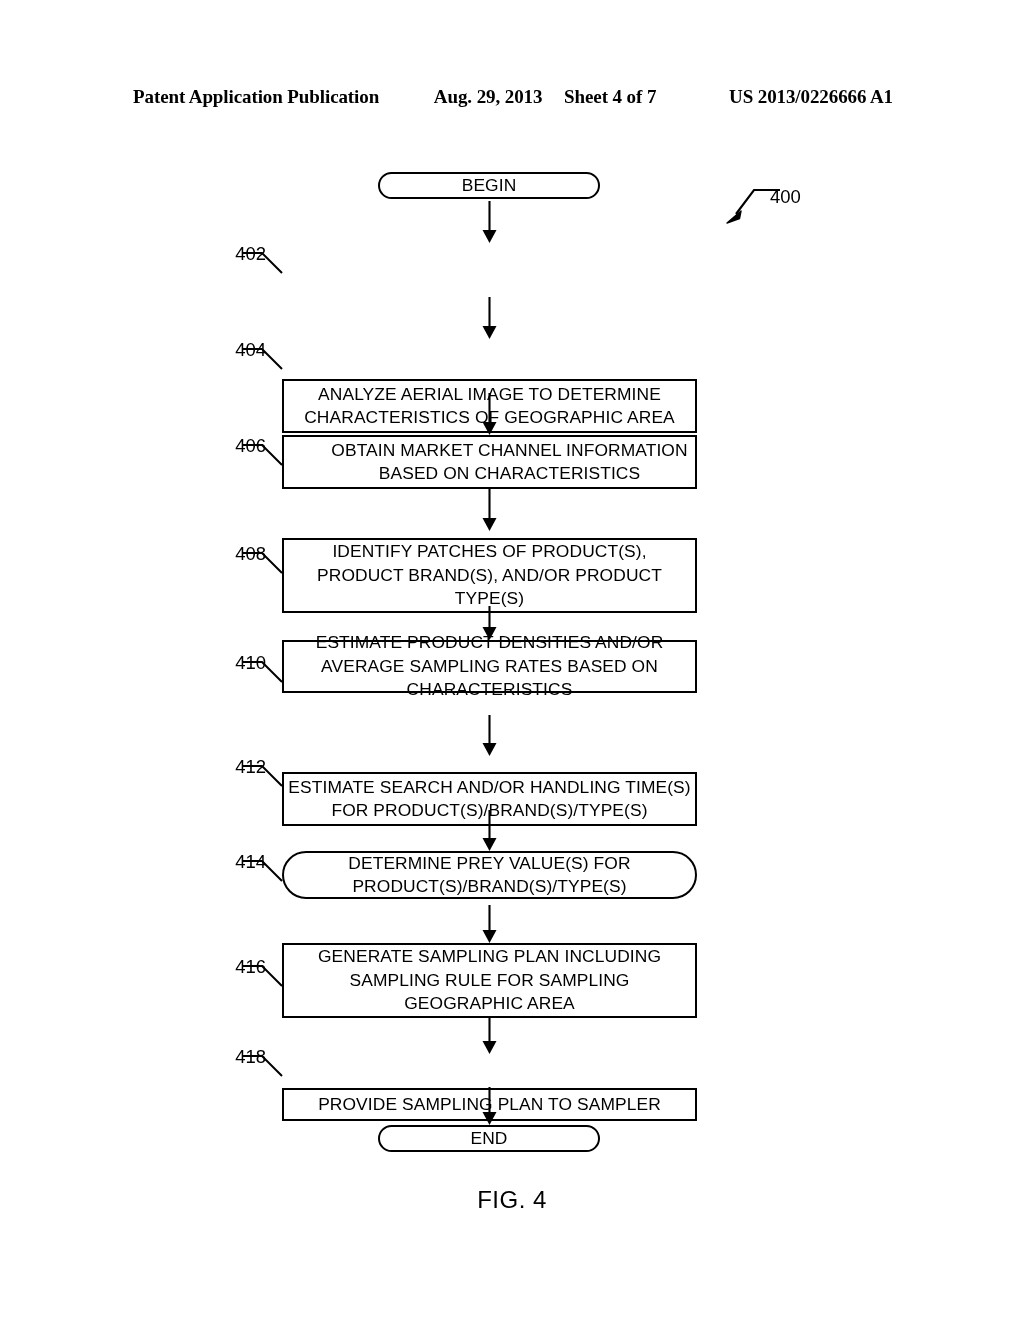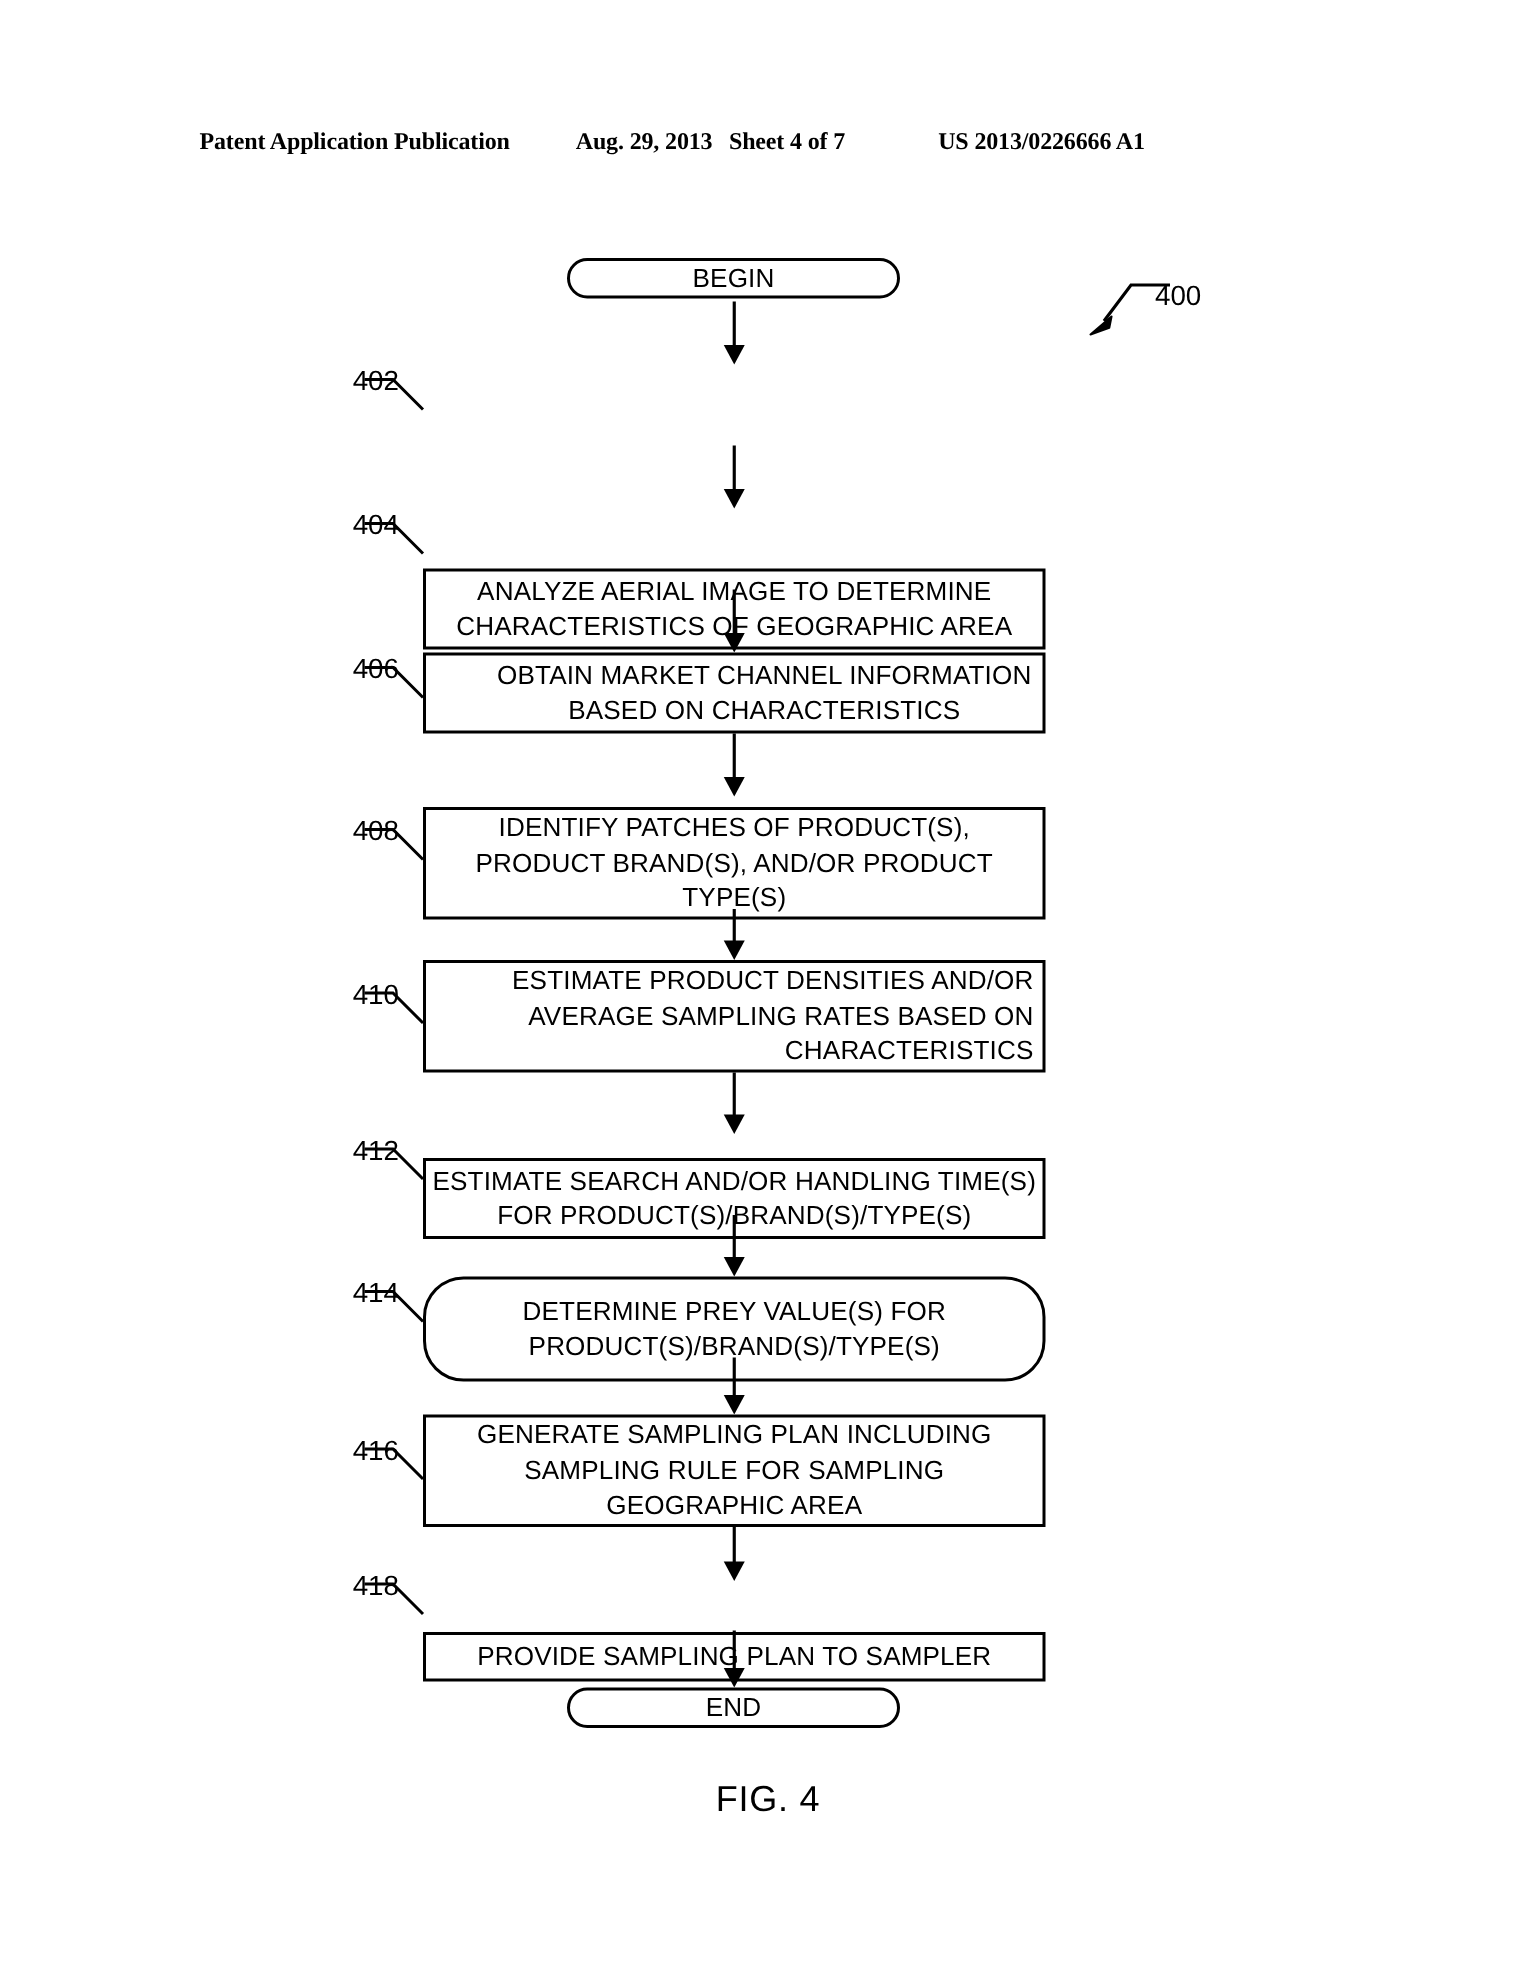--- a/index.html
+++ b/index.html
@@ -22,23 +22,24 @@
   
   .header {
     position: absolute;
     top: 86px;
     left: 133px;
     width: 760px;
     display: flex;
     align-items: baseline;
     font-family: "Liberation Serif", serif;
     font-weight: bold;
-    font-size: 16px;
+    font-size: 19px;
     letter-spacing: -0.1px;
     white-space: nowrap;
+    justify-content: space-between;
   }
   .header .h-pub   { }
   .header .h-date  { margin-left: 44px; }
   .header .h-sheet { margin-left: 11px; }
   .header .h-num   { margin-left: 62px; }
 
   
   .flow {
     position: absolute;
     left: 0;
@@ -208,21 +209,21 @@
 
     <svg class="conn" style="top:606px;height:34px;" viewBox="0 0 17 34">
       <line x1="8.5" y1="0" x2="8.5" y2="23" stroke="#000" stroke-width="2.1"></line>
       <path d="M 1.5 21 L 15.5 21 L 8.5 34 Z" fill="#000"></path>
     </svg>
 
     <div class="ref" style="left:208px; top:654px; width:58px;">410</div>
     <svg class="leader" style="left:243px; top:655px; width:42px; height:28px;" viewBox="0 0 42 28">
       <path d="M 0 7 L 19 7 L 39 27" fill="none" stroke="#000" stroke-width="2"></path>
     </svg>
-    <div class="node proc" style="top:640px; height:75px;text-align:right;">
+    <div class="node proc" style="top:640px; height:53px;">
       <span class="txt">ESTIMATE PRODUCT DENSITIES AND/OR AVERAGE SAMPLING RATES BASED ON CHARACTERISTICS</span>
     </div>
 
     <svg class="conn" style="top:715px;height:41px;" viewBox="0 0 17 41">
       <line x1="8.5" y1="0" x2="8.5" y2="30" stroke="#000" stroke-width="2.1"></line>
       <path d="M 1.5 28 L 15.5 28 L 8.5 41 Z" fill="#000"></path>
     </svg>
 
     <div class="ref" style="left:208px; top:758px; width:58px;">412</div>
     <svg class="leader" style="left:243px; top:759px; width:42px; height:28px;" viewBox="0 0 42 28">
@@ -234,21 +235,21 @@
 
     <svg class="conn" style="top:810px;height:41px;" viewBox="0 0 17 41">
       <line x1="8.5" y1="0" x2="8.5" y2="30" stroke="#000" stroke-width="2.1"></line>
       <path d="M 1.5 28 L 15.5 28 L 8.5 41 Z" fill="#000"></path>
     </svg>
 
     <div class="ref" style="left:208px; top:853px; width:58px;">414</div>
     <svg class="leader" style="left:243px; top:854px; width:42px; height:28px;" viewBox="0 0 42 28">
       <path d="M 0 7 L 19 7 L 39 27" fill="none" stroke="#000" stroke-width="2"></path>
     </svg>
-    <div class="node proc" style="top:851px; height:70px;border-radius:27px;">
+    <div class="node proc" style="top:851px; height:48px;border-radius:27px;">
       <span class="txt">DETERMINE PREY VALUE(S) FOR PRODUCT(S)/BRAND(S)/TYPE(S)</span>
     </div>
 
     <svg class="conn" style="top:905px;height:38px;" viewBox="0 0 17 38">
       <line x1="8.5" y1="0" x2="8.5" y2="27" stroke="#000" stroke-width="2.1"></line>
       <path d="M 1.5 25 L 15.5 25 L 8.5 38 Z" fill="#000"></path>
     </svg>
 
     <div class="ref" style="left:208px; top:958px; width:58px;">416</div>
     <svg class="leader" style="left:243px; top:959px; width:42px; height:28px;" viewBox="0 0 42 28">

